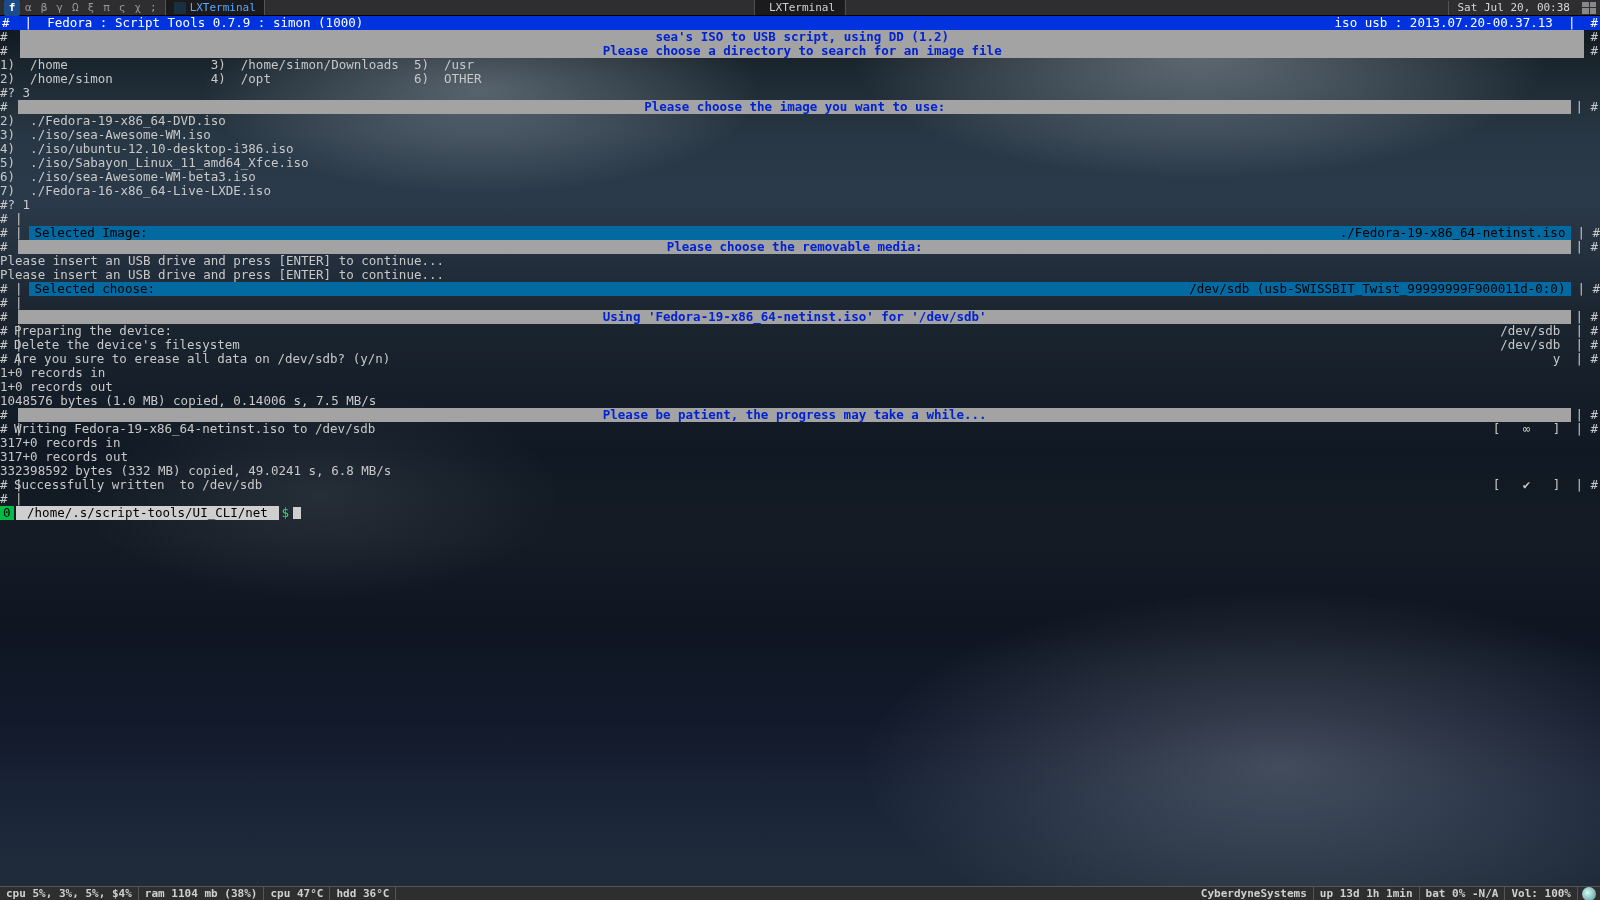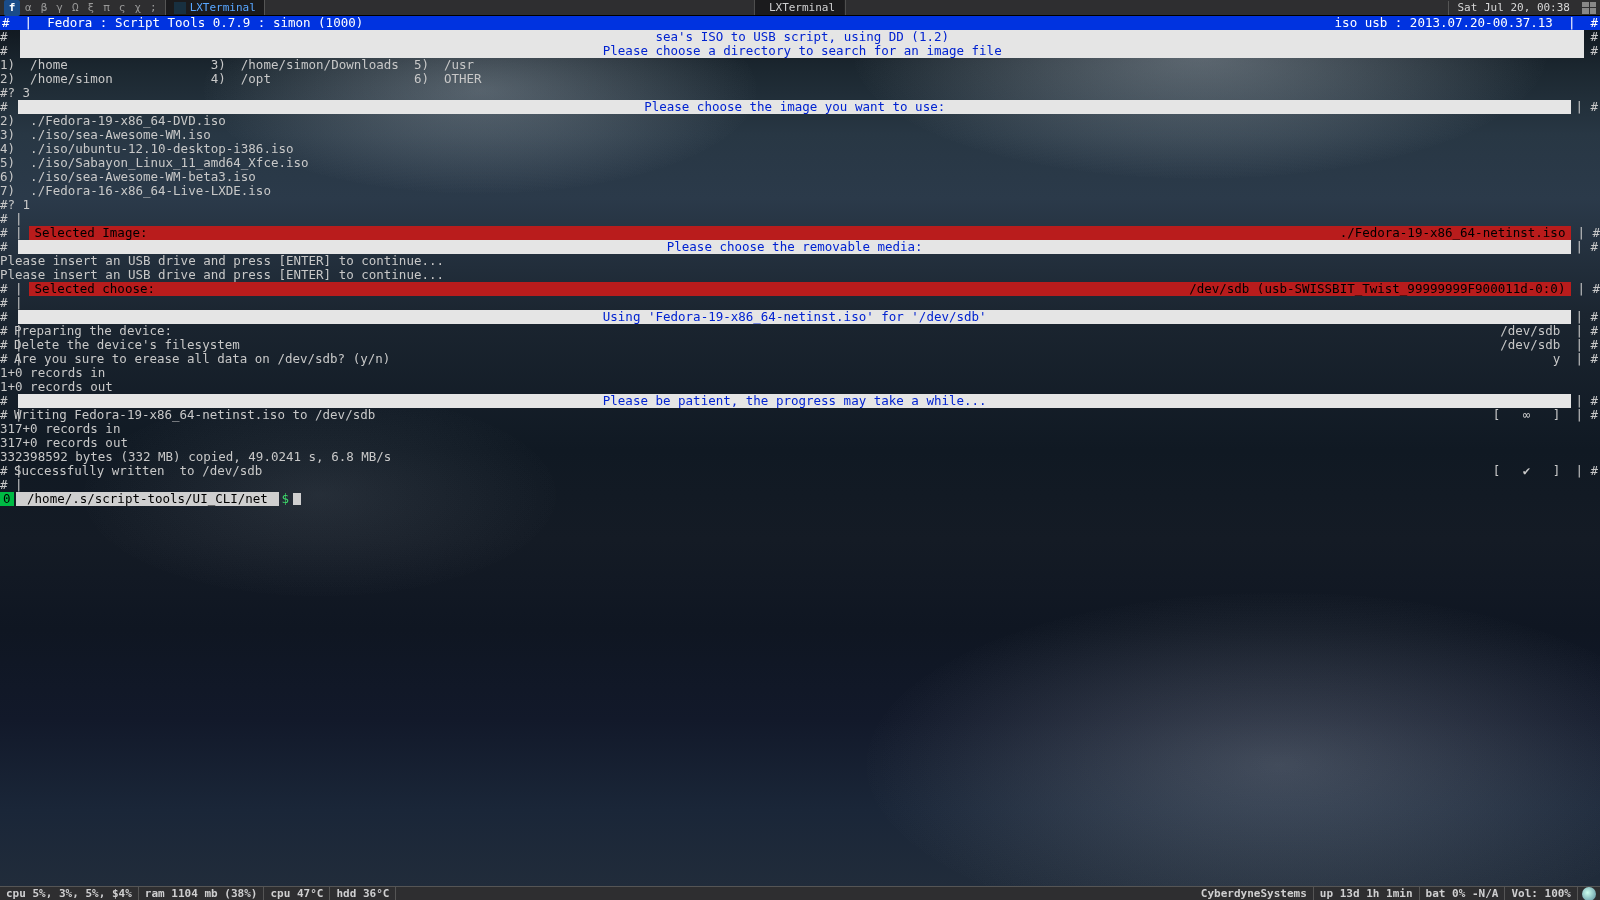--- a/index.html
+++ b/index.html
@@ -64,32 +64,33 @@
 .ln .hashr { color: #c8c8c8; margin-left: auto; padding-right: 2px; }
 
 .blueband {
   background: #0033e0; color: #fff;
   display: flex; white-space: pre; height: 14px; align-items: center;
 }
 .blueband .l { padding-left: 0; }
 .blueband .r { margin-left: auto; padding-right: 2px; }
 
 .grayband {
-  background: #e5e5e5; color: #000;
+  background: #a3a3a3; color: #000;
   display: flex; white-space: pre; height: 14px; align-items: center;
   margin: 0 14px;
+  font-weight: bold;
 }
 .grayband .center { flex: 1; text-align: center; color: #0022d0; }
 
 .grayrow {
   display: flex; white-space: pre; height: 14px; align-items: center;
 }
 .grayrow .hashl, .grayrow .hashr { color: #c8c8c8; }
 .grayrow .mid {
-  flex: 1; background: #b91c1c; color: #000;
+  flex: 1; background: #0369a1; color: #000;
   margin: 0 6px; padding: 0 6px; display: flex; align-items: center; height: 14px;
 }
 .grayrow .mid .rlab { margin-left: auto; }
 
 .plain { color: #c8c8c8; white-space: pre; height: 14px; }
 
 .prompt-row { display: flex; align-items: center; height: 14px; white-space: pre; }
 .exitcode { background: #0b4; color: #000; padding: 0 3px; }
 .cwd { background: #cfcfcf; color: #000; padding: 0 4px; margin-left: 2px; }
 .prompt-dollar { color: #3edc6b; margin-left: 2px; }
@@ -222,20 +223,21 @@
     <span class="hashr"><span>/dev/sdb</span>  | #</span>
   </div>
   <div class="ln">
     <span class="hashl"># |  </span>
     <span>Are you sure to erease all data on /dev/sdb? (y/n)</span>
     <span class="hashr"><span>y</span>  | #</span>
   </div>
 
   <div class="plain">1+0 records in</div>
   <div class="plain">1+0 records out</div>
+  <div class="plain">1048576 bytes (1.0 MB) copied, 0.14006 s, 7.5 MB/s</div>
 
   <div class="ln">
     <span class="hashl"># |</span>
     <div class="grayband" style="flex:1; margin:0 4px;">
       <span class="center">Please be patient, the progress may take a while...</span>
     </div>
     <span class="hashr">| #</span>
   </div>
 
   <div class="ln">

